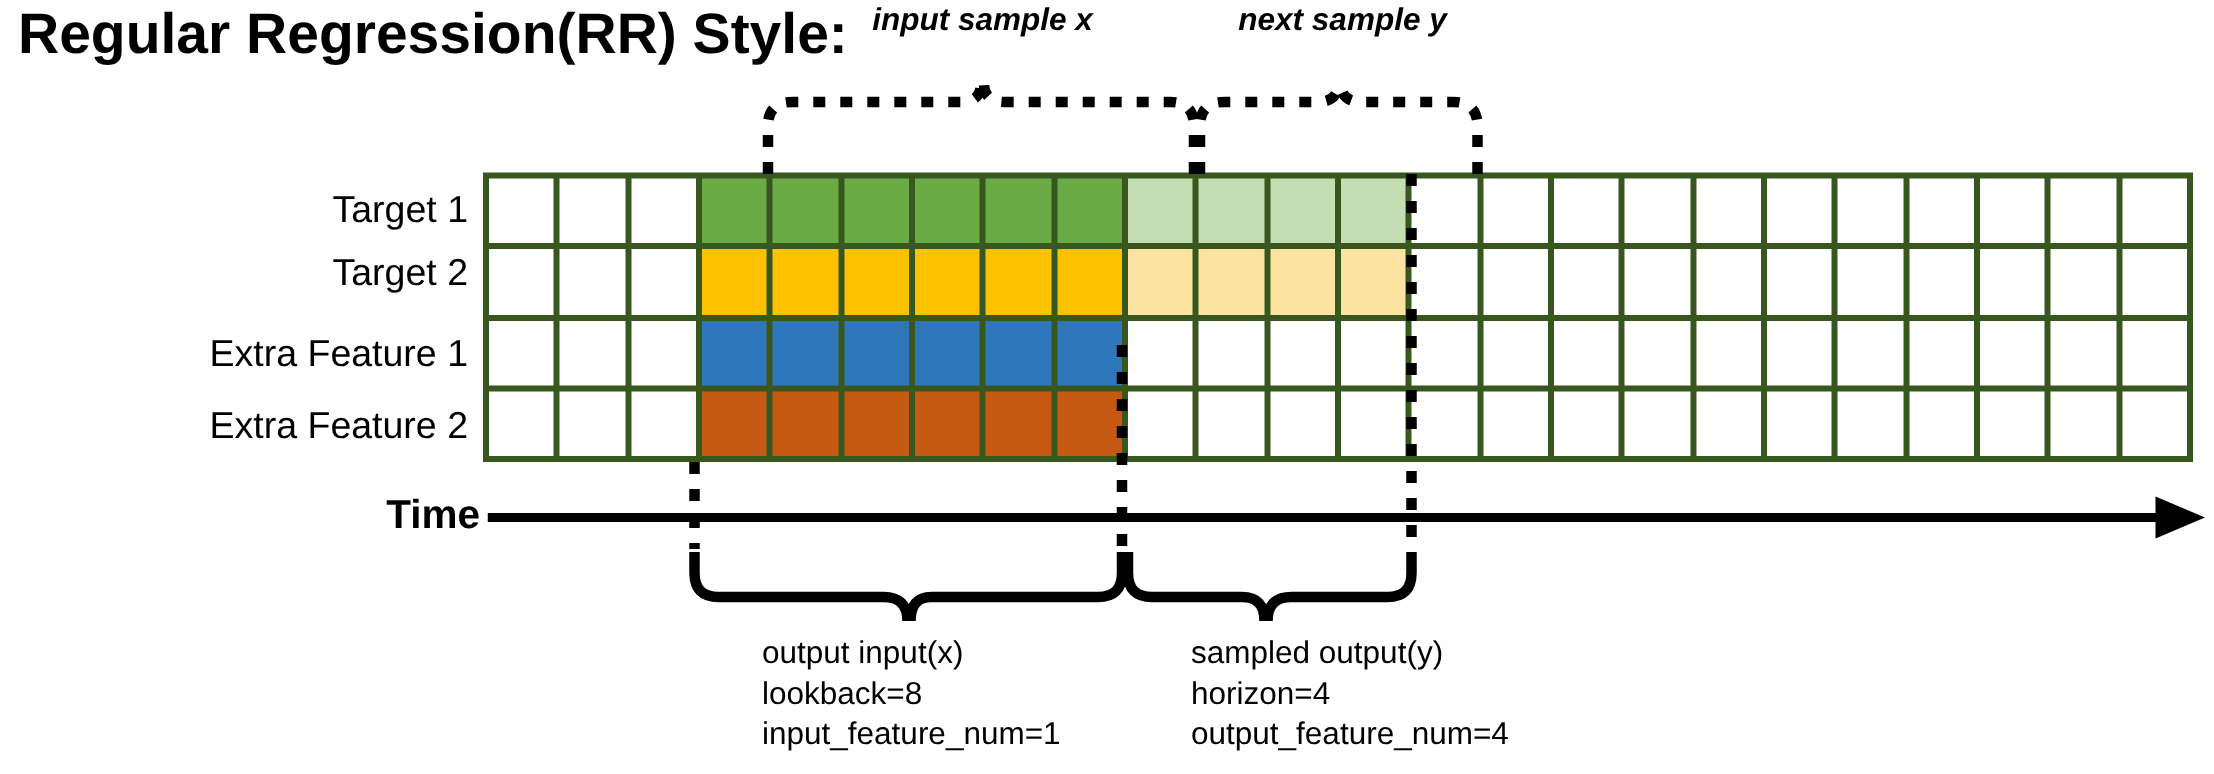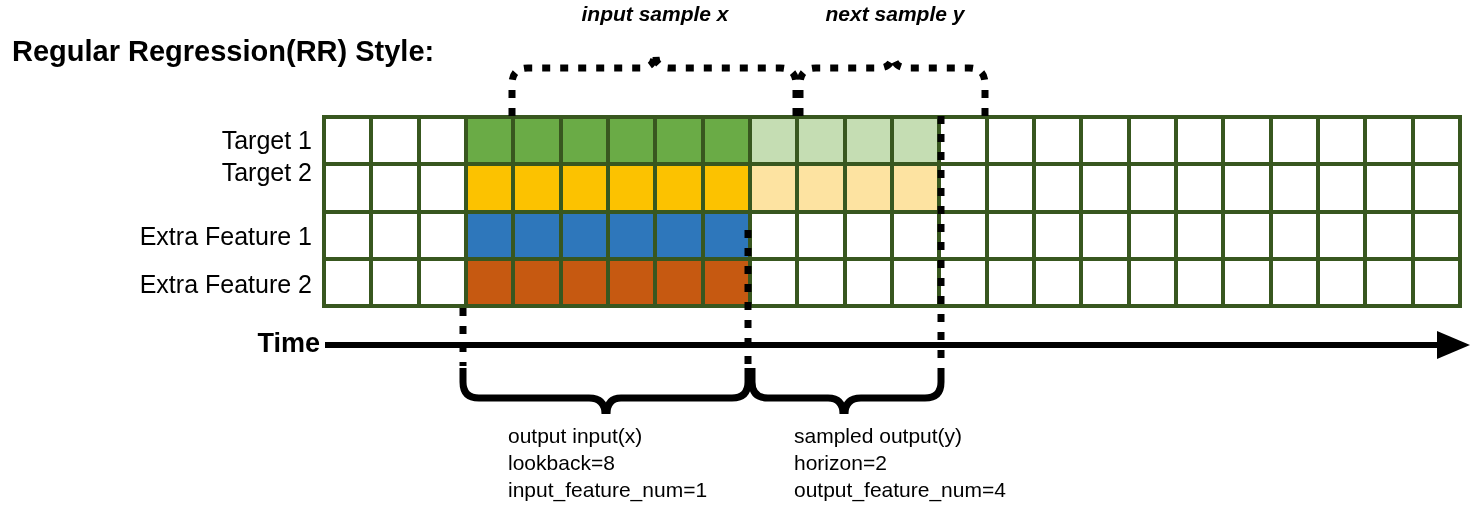--- a/index.html
+++ b/index.html
@@ -20,40 +20,39 @@
     left: 0; top: 0;
     width: 1476px;
     height: 516px;
   }
 
   
   #page-title {
     position: absolute;
     left: 12px;
     top: 2px;
-    font-size: 29px;
+    font-size: 38px;
     font-weight: 700;
     letter-spacing: 0px;
     white-space: nowrap;
-    margin-top: 33px;
   }
 
   
   .row-label {
     position: absolute;
     right: 1160px;        
     font-size: 25px;
     font-weight: 400;
     white-space: nowrap;
     text-align: right;
     width: 290px;
     left: 22px;
   }
   #row-label-0 { top: 126px; }
-  #row-label-1 { top: 158px; text-align: right; }
+  #row-label-1 { top: 168px; text-align: right; }
   #row-label-2 { top: 222px; }
   #row-label-3 { top: 270px; }
 
   
   #grid {
     position: absolute;
     left: 322px;
     top: 115px;
     width: 1140px;
     height: 193px;
@@ -271,17 +270,17 @@
   <div class="top-caption" id="caption-next-x">input sample x</div>
   <div class="top-caption" id="caption-next-y">next sample y</div>
 
   <div class="bottom-block" id="bottom-block-input">
     <div>output input(x)</div>
     <div>lookback=8</div>
     <div>input_feature_num=1</div>
   </div>
   <div class="bottom-block" id="bottom-block-output">
     <div>sampled output(y)</div>
-    <div>horizon=2</div>
+    <div>horizon=4</div>
     <div>output_feature_num=4</div>
   </div>
 
 </div>
 
 </body></html>

